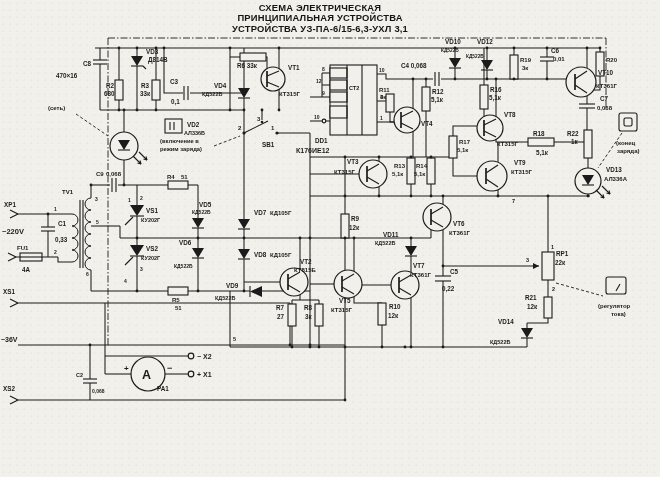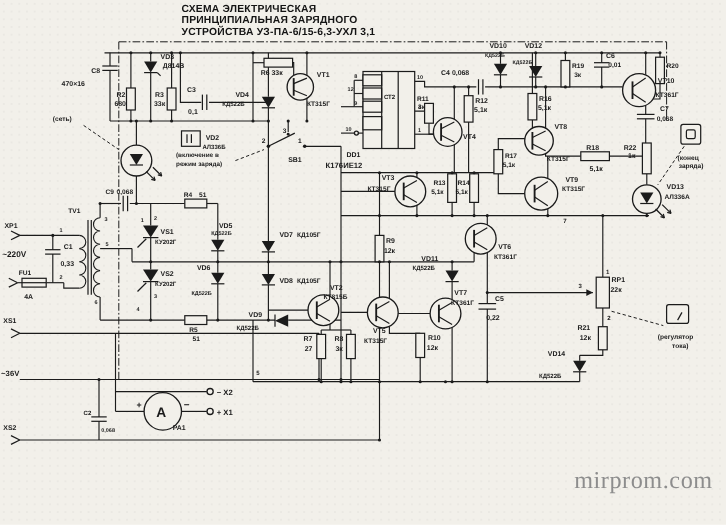--- a/index.html
+++ b/index.html
@@ -5,38 +5,38 @@
   html,body{margin:0;padding:0;}
   .stage{
     position:relative;width:660px;height:477px;overflow:hidden;
     background-color:#f2f0ea;
     background-image:radial-gradient(rgba(0,0,0,0.03) 1px, transparent 1px);
     background-size:7px 7px;
     font-family:"Liberation Sans",sans-serif;
   }
   .title{
     position:absolute;left:165px;top:3px;width:310px;
-    text-align:left;font-weight:bold;font-size:9.4px;line-height:10.4px;
+    text-align:center;font-weight:bold;font-size:9.4px;line-height:10.4px;
     color:#141414;letter-spacing:0.2px;
   }
   .watermark{
     position:absolute;left:522px;top:424px;
     font-family:"Liberation Serif",serif;font-size:22px;letter-spacing:0.5px;
     color:#8d8d8d;
   }
   svg{position:absolute;left:0;top:0;}
   svg text{font-family:"Liberation Sans",sans-serif;font-weight:700;}
 </style>
 </head>
 <body>
 
 <div class="stage">
   <div class="title">
     <div>СХЕМА ЭЛЕКТРИЧЕСКАЯ</div>
-    <div>ПРИНЦИПИАЛЬНАЯ ЗАРЯДНОГО</div>
+    <div>ПРИНЦИПИАЛЬНАЯ УСТРОЙСТВА</div>
     <div>УСТРОЙСТВА УЗ-ПА-6/15-6,3-УХЛ 3,1</div>
   </div>
   <svg id="schem" width="660" height="477" viewBox="0 0 660 477">
       <g>
         <path d="M108,38 H606" stroke="#1b1b1b" stroke-width="0.9" fill="none" stroke-dasharray="7 2 1.5 2"></path>
         <path d="M108,38 V345" stroke="#1b1b1b" stroke-width="0.9" fill="none" stroke-dasharray="7 2 1.5 2"></path>
         <path d="M606,38 V110" stroke="#1b1b1b" stroke-width="0.9" fill="none" stroke-dasharray="7 2 1.5 2"></path>
       </g>
       <g>
         <path d="M95,48 H600" stroke="#1b1b1b" stroke-width="1.05" fill="none"></path>
@@ -567,14 +567,13 @@
         <text x="92" y="393" font-size="5" fill="#1b1b1b">0,068</text>
         <text x="142" y="379" font-size="12.5" fill="#1b1b1b">А</text>
         <text x="157" y="391" font-size="6.3" fill="#1b1b1b">РА1</text>
         <text x="124" y="371" font-size="8" fill="#1b1b1b">+</text>
         <text x="167" y="371" font-size="9" fill="#1b1b1b">−</text>
         <text x="197" y="359" font-size="7" fill="#1b1b1b">− Х2</text>
         <text x="197" y="377" font-size="7" fill="#1b1b1b">+ Х1</text>
         <text x="233" y="341" font-size="5.5" fill="#1b1b1b">5</text>
       </g>
     </svg>
-  <div class="watermark">mirprom.com</div>
 </div>
 
 </body></html>

